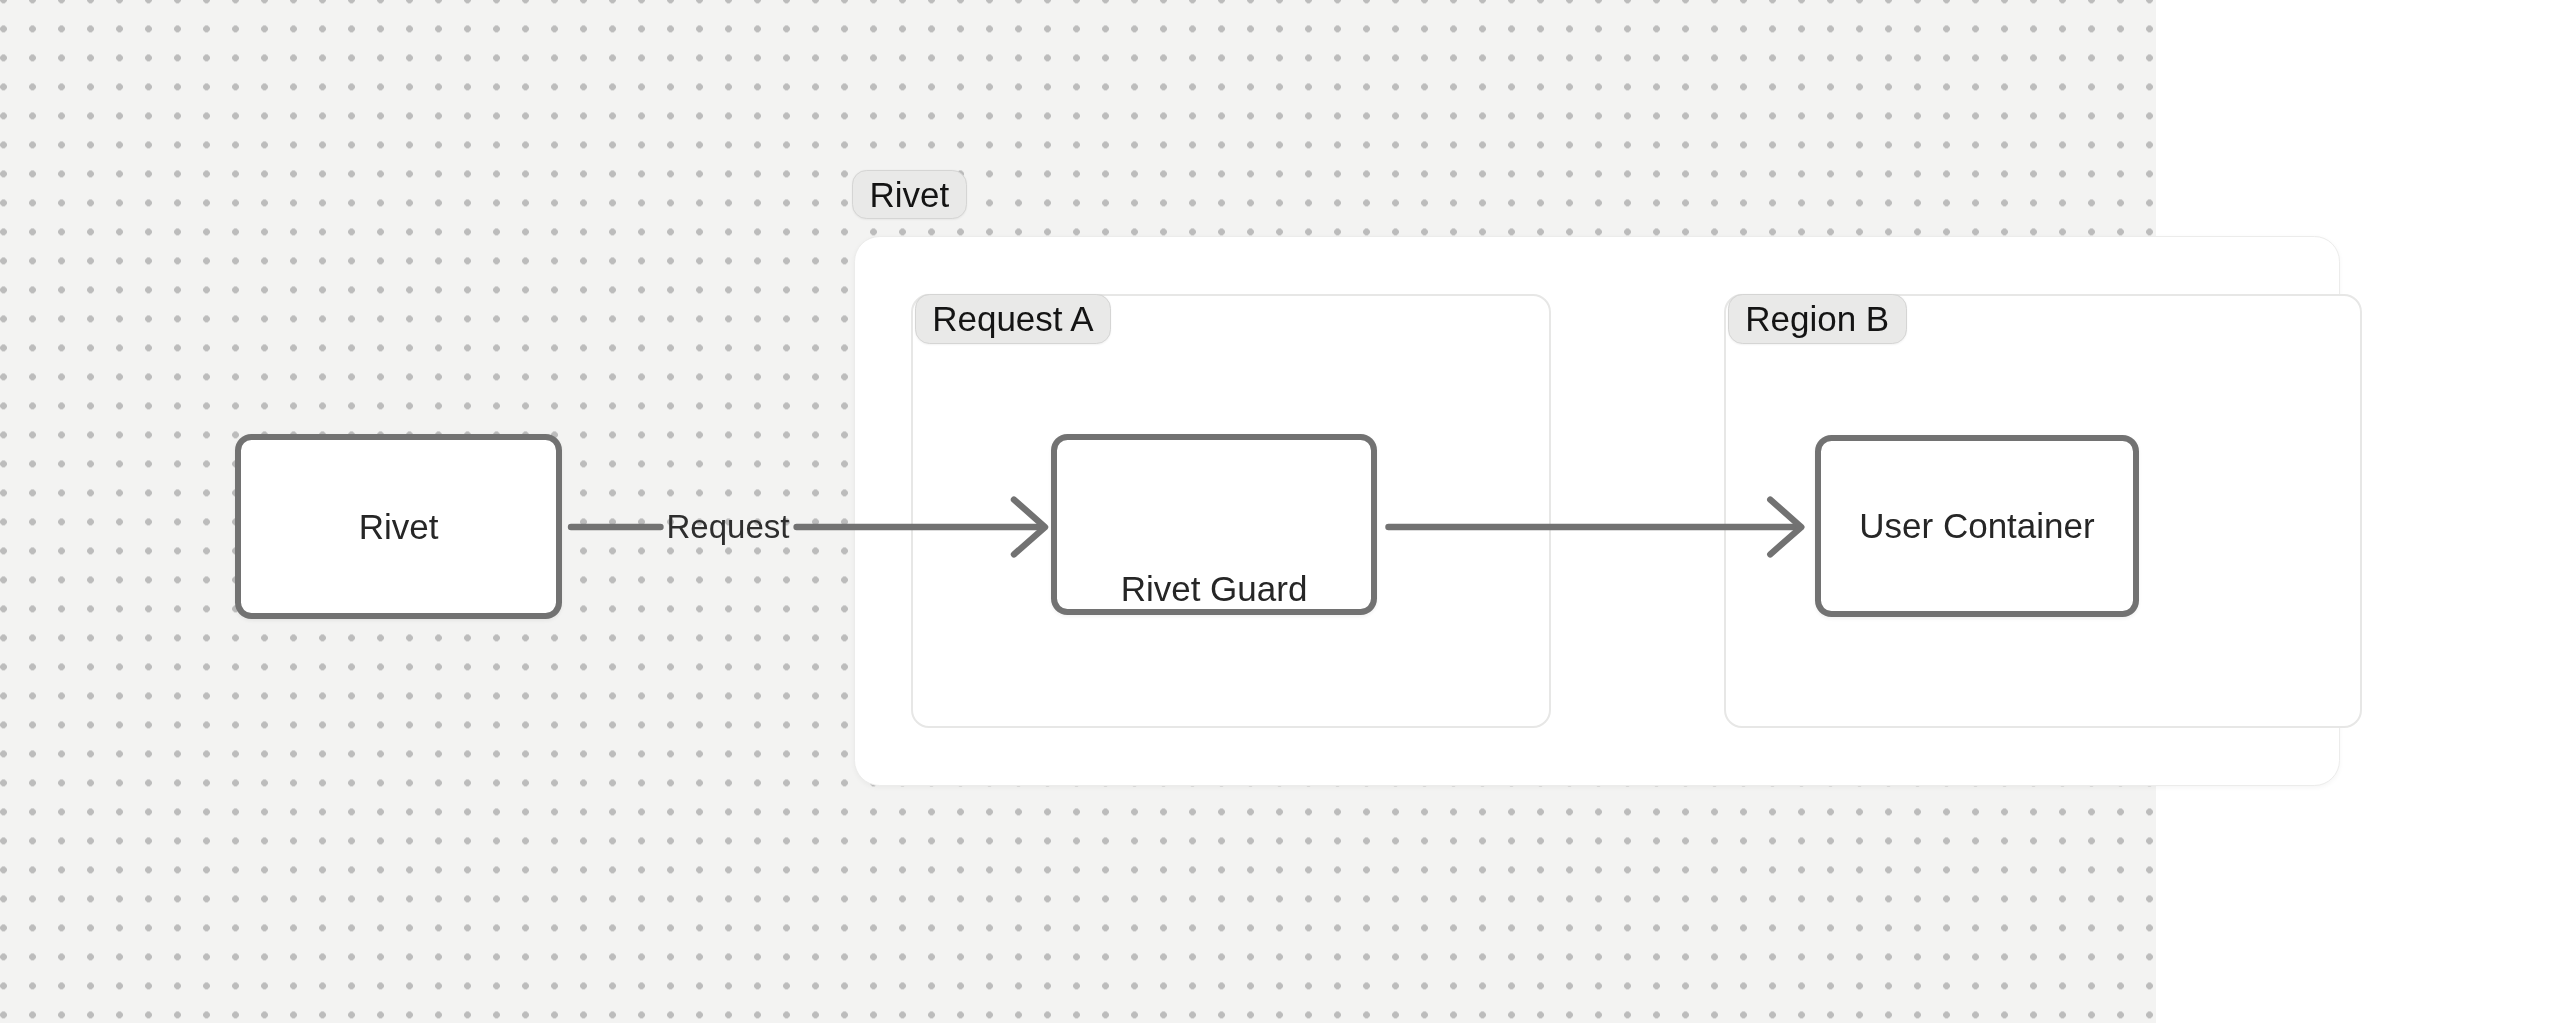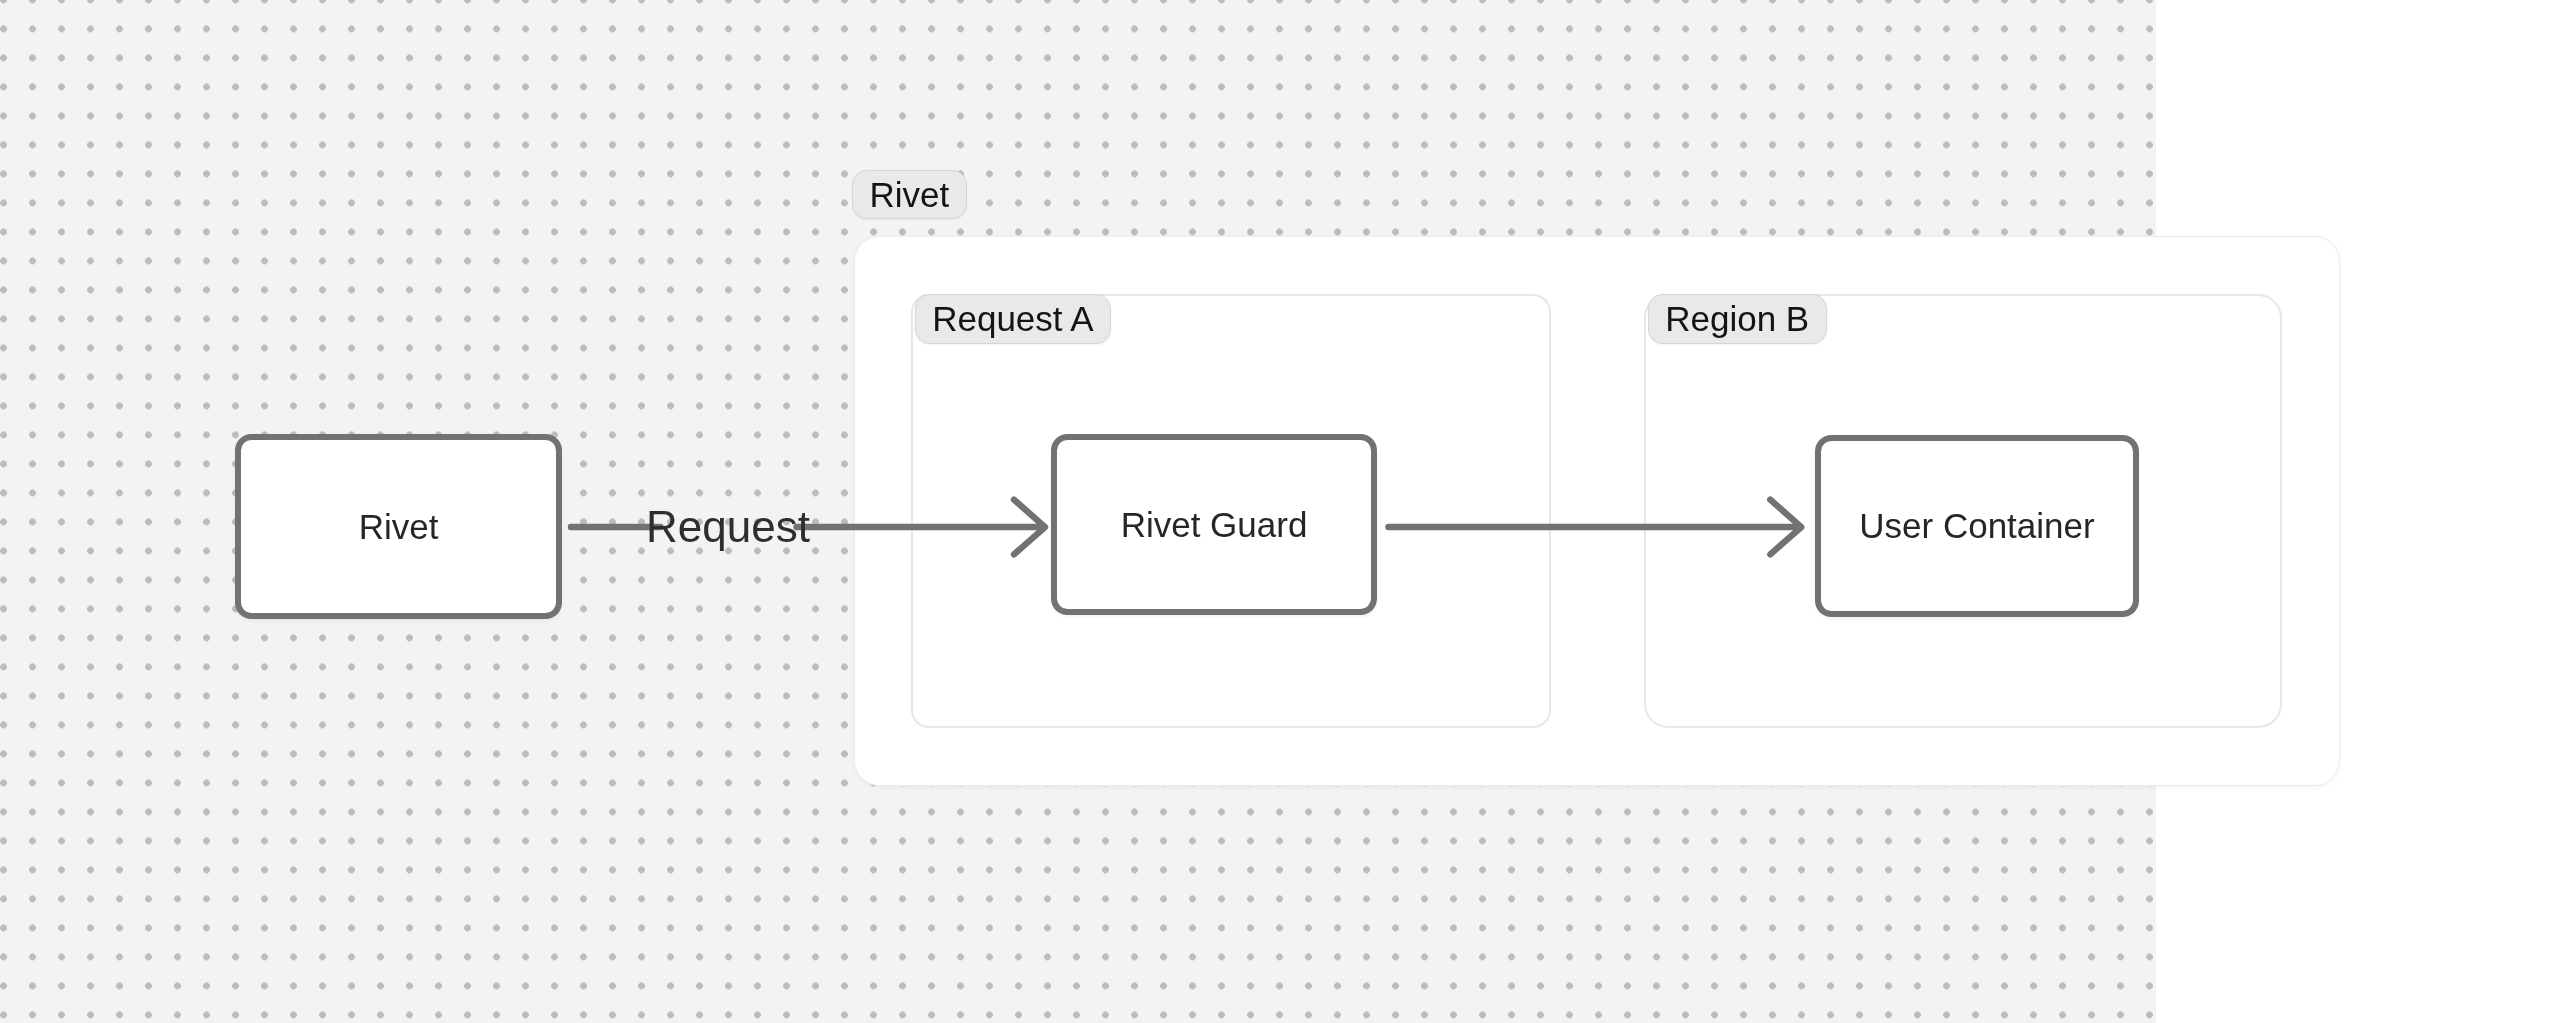--- a/index.html
+++ b/index.html
@@ -32,21 +32,21 @@
 
   
   .region-box {
     position: absolute;
     background: var(--group-bg, #ffffff);
     border: 2.7px solid var(--region-border, #e7e7e6);
     border-radius: 18px;
     box-sizing: border-box;
   }
   .region-a { left: 911px;  top: 294px; width: 640px; height: 434px; }
-  .region-b { left: 1644px; top: 294px; width: 638px; height: 434px; border-radius: 24px; }
+  .region-b { left: 1724px; top: 294px; width: 638px; height: 434px; }
 
   
   .pill {
     display: inline-flex;
     align-items: center;
     background: var(--pill-bg, #e9e9e8);
     border: 1.8px solid var(--pill-border, #d5d5d4);
     border-radius: 14.6px;
     padding: 3.7px 16.4px;
     font-size: 35px;
@@ -67,21 +67,21 @@
     background: var(--node-bg, #ffffff);
     border: 6.4px solid var(--node-border, #727272);
     border-radius: 16.4px;
     box-sizing: border-box;
     font-size: 35px;
     color: var(--node-text, #262626);
     box-shadow: 0 1.8px 3.7px rgba(0,0,0,0.05);
     text-align: center;
   }
   .node-user      { left: 235px;  top: 434px; width: 327px; height: 185px; }
-  .node-guard     { left: 1051px; top: 434px; width: 326px; height: 181px; }
+  .node-guard     { left: 1051px; top: 434px; width: 326px; height: 181px; align-items: flex-end; }
   .node-container { left: 1815px; top: 435px; width: 324px; height: 182px; }
 
   
   .edges {
     position: absolute;
     left: 0; top: 0;
     width: 2576px; height: 1023px;
     pointer-events: none;
   }
   .edge-path {
@@ -90,21 +90,21 @@
     fill: none;
     stroke-linecap: round;
     stroke-linejoin: round;
     pointer-events: stroke;
   }
 
   .edge-label {
     position: absolute;
     left: 728px; top: 527px;
     transform: translate(-50%, -50%);
-    font-size: 44px;
+    font-size: 33px;
     color: var(--edge-label-text, #2e2e2e);
     white-space: nowrap;
   }
 </style>
 </head>
 <body>
 
 <div class="stage">
 
   <div class="group-box"></div>

